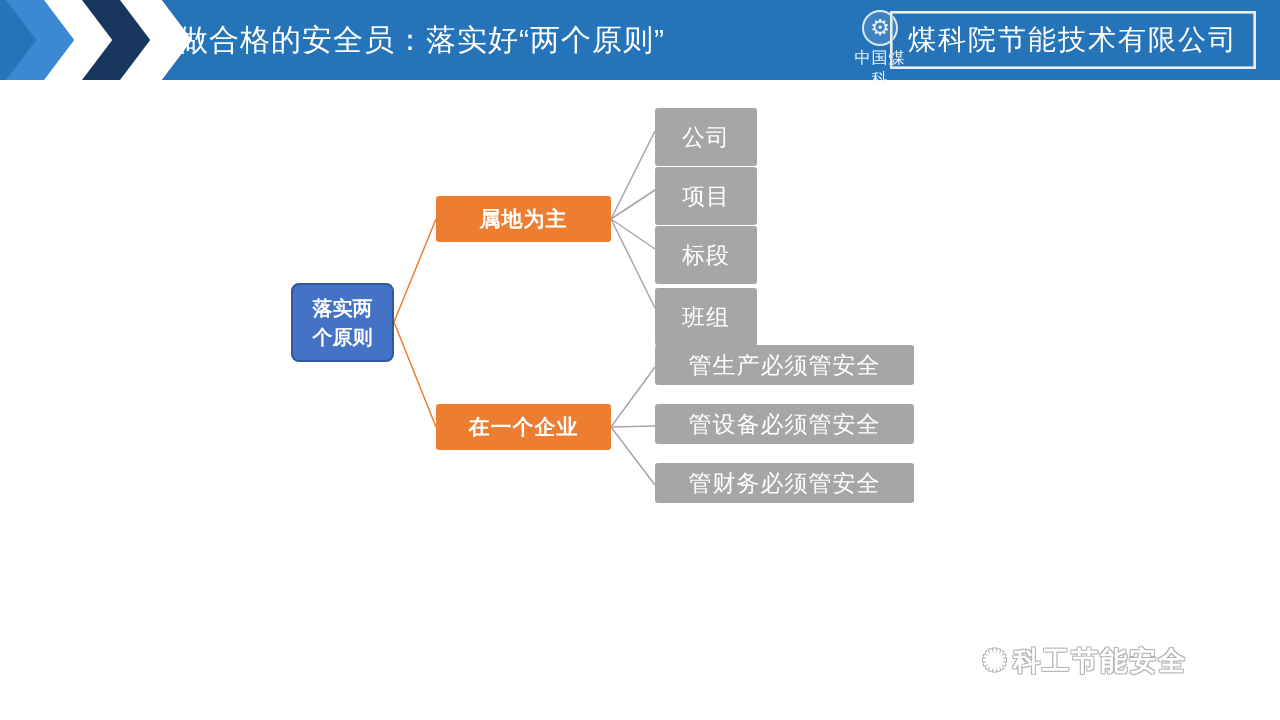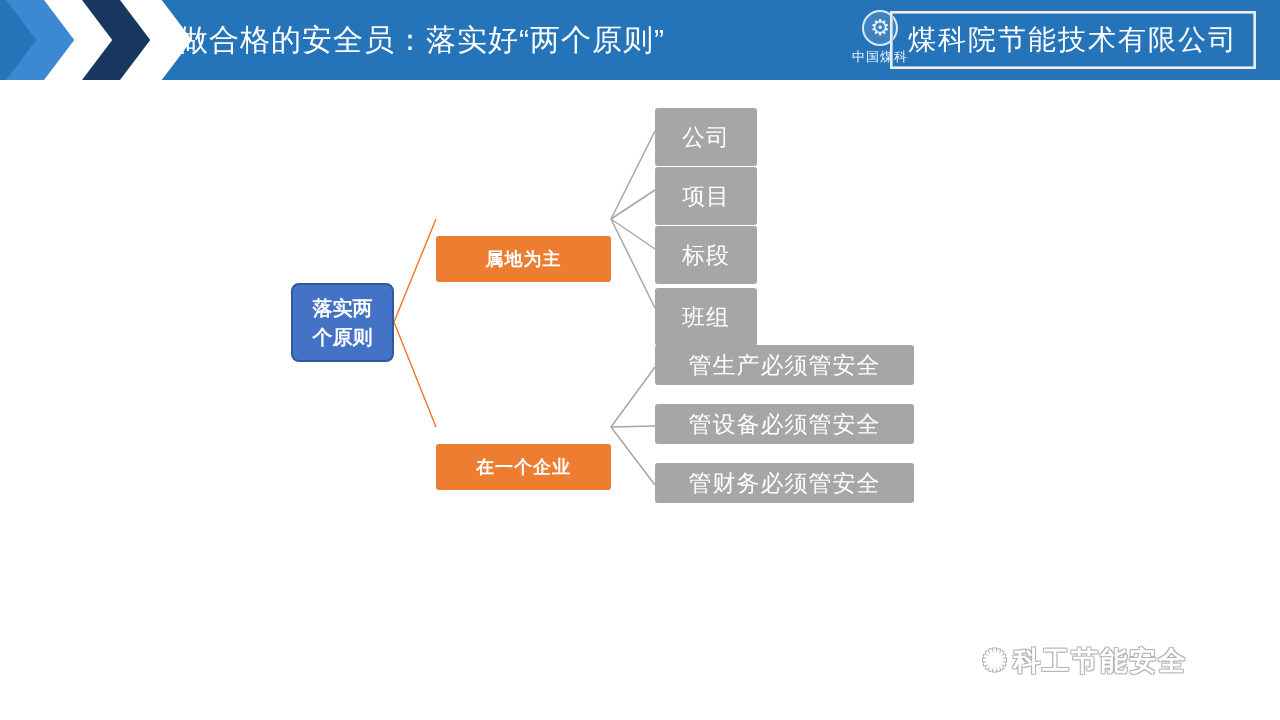--- a/index.html
+++ b/index.html
@@ -28,21 +28,21 @@
     color:#ffffff; font-size:30px; font-weight:normal; letter-spacing:1px;
     white-space:nowrap;
   }
   .logo { position:absolute; left:848px; top:10px; width:64px; text-align:center; color:#fff; }
   .logo-mark {
     width:36px; height:36px; margin:0 auto; border-radius:50%;
     border:2px solid #d9eaf8; background:rgba(255,255,255,0.12);
     display:flex; align-items:center; justify-content:center;
     font-size:22px; color:#eaf4fc; line-height:1;
   }
-  .logo-text { font-size:13px; margin-top:2px; color:#f0f7fd; letter-spacing:1px; }
+  .logo-text { font-size:16px; margin-top:2px; color:#f0f7fd; letter-spacing:1px; }
   .company-box {
     position:absolute; right:24px; top:11px; height:58px;
     border:2px solid #ededed; box-shadow:0 0 0 1px #9fc0da inset;
     display:flex; align-items:center; padding:0 16px;
     color:#ffffff; font-size:28px; font-family:"Liberation Serif", serif;
     letter-spacing:2px; white-space:nowrap;
   }
 
   
   .connectors { position:absolute; left:0; top:0; width:1280px; height:720px; pointer-events:none; }
@@ -50,21 +50,21 @@
     position:absolute; display:flex; align-items:center; justify-content:center;
     color:#ffffff; text-align:center;
   }
   .root-node {
     left:291px; top:283px; width:103px; height:79px;
     background:#4472C4; border:2px solid #30589f; border-radius:8px;
     font-size:20px; flex-direction:column; line-height:1.45; font-weight:bold;
   }
   .branch-node {
     width:175px; height:46px; background:#ED7D31; border-radius:3px;
-    font-size:18px; font-weight:bold; letter-spacing:1px;margin-top:40px;
+    font-size:21px; font-weight:bold; letter-spacing:1px;
   }
   .branch-0 { left:436px; top:196px; }
   .branch-1 { left:436px; top:404px; }
   .leaf-node {
     background:#A6A6A6; border-radius:3px; font-size:23px; letter-spacing:1px;
   }
   .leaf-sm { left:655px; width:102px; height:58px; }
   .leaf-lg { left:655px; width:259px; height:40px; }
   .leaf-r0c0 { top:108px; } .leaf-r0c1 { top:167px; }
   .leaf-r0c2 { top:226px; } .leaf-r0c3 { top:288px; }

